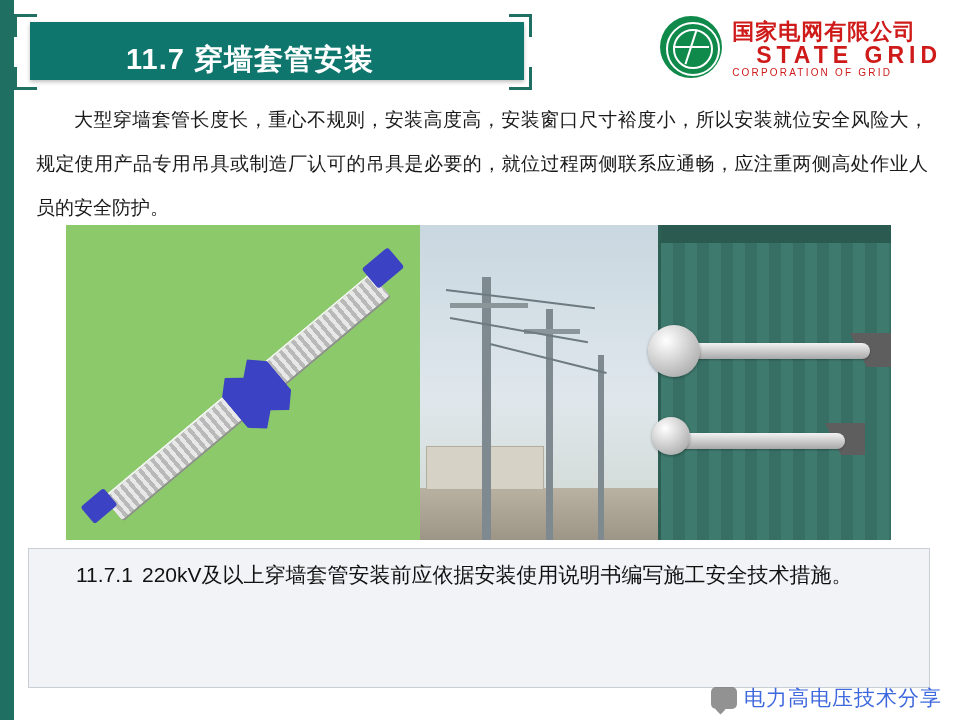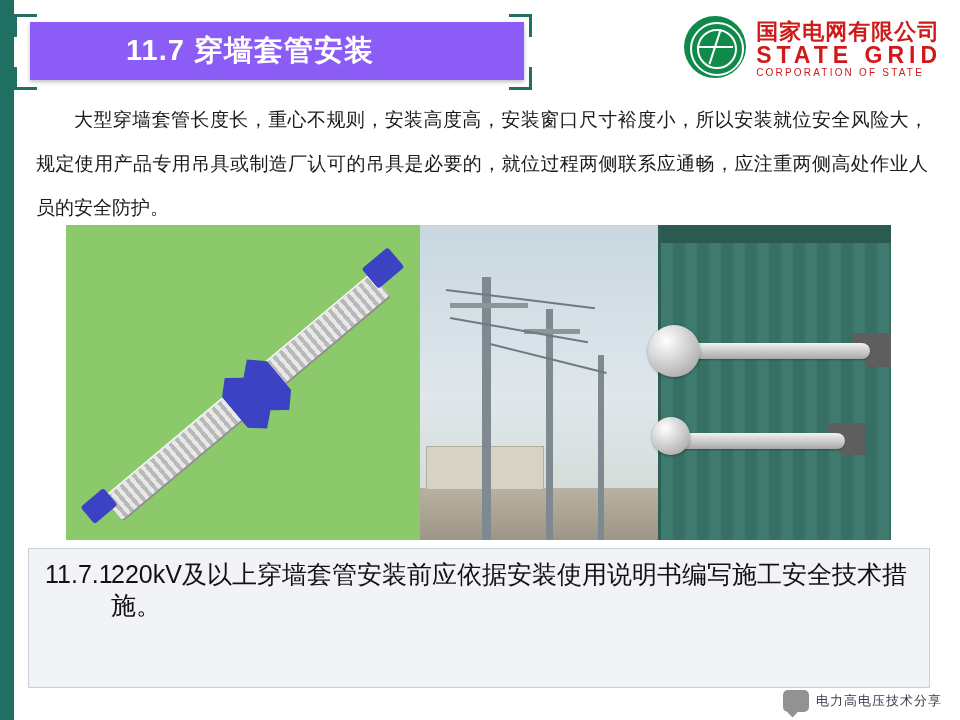--- a/index.html
+++ b/index.html
@@ -14,22 +14,22 @@
   .left-bar{
     position:absolute;left:0;top:0;width:14px;height:720px;
     background:#1f6f63;
   }
   
   .title-wrap{
     position:absolute;left:14px;top:22px;width:510px;height:60px;
   }
   .title-banner{
     position:absolute;left:16px;top:0;width:494px;height:58px;
-    background:#8b5cf6;
-    display:flex;align-items:center;
+    background:#0f766e;
+    display:flex;align-items:flex-end;
     box-shadow:0 2px 4px rgba(0,0,0,.25);
   }
   .title-text{
     color:#ffffff;font-size:29px;font-weight:bold;
     margin-left:96px;letter-spacing:1px;
     white-space:nowrap;
   }
   .corner{
     position:absolute;width:20px;height:20px;border:3px solid #1f6f63;
   }
@@ -59,21 +59,21 @@
   .logo-mark .globe:before{
     content:"";position:absolute;left:15px;top:-2px;width:2px;height:36px;
     background:#ffffff;transform:rotate(18deg);
   }
   .logo-mark .globe:after{
     content:"";position:absolute;left:-2px;top:15px;width:36px;height:2px;
     background:#ffffff;
   }
   .logo-text{display:flex;flex-direction:column;line-height:1.05;}
   .logo-cn{color:#cf1a1a;font-size:22px;font-weight:bold;letter-spacing:1px;}
-  .logo-en1{color:#cf1a1a;font-size:23px;font-weight:bold;letter-spacing:5px;}
+  .logo-en1{color:#cf1a1a;font-size:23px;font-weight:bold;letter-spacing:5px;margin-left:24px;}
   .logo-en2{color:#cf1a1a;font-size:10px;letter-spacing:2.2px;}
 
   
   .paragraph{
     position:absolute;left:36px;top:98px;width:892px;
     font-size:19px;line-height:44px;color:#1a1a1a;
     text-align:justify;text-indent:2em;
   }
 
   
@@ -163,41 +163,42 @@
     background:#d7d2c6;border:1px solid #b3ada0;
   }
 
   
   .notes{
     position:absolute;left:28px;top:548px;width:902px;height:140px;
     background:#f1f3f6;border:1px solid #c9cfd6;
     padding:10px 16px 0 16px;box-sizing:border-box;
   }
   .note-line{
-    font-size:25px;color:#111;line-height:31px;
+    font-size:21px;color:#111;line-height:31px;
     display:flex;
+    margin-left:31px;
   }
   .note-num{flex:none;width:66px;}
   .note-txt{flex:1;}
 
   
   .watermark{
     position:absolute;right:18px;bottom:8px;
     display:flex;align-items:center;gap:7px;
     opacity:.85;
   }
   .wm-icon{
     width:26px;height:22px;border-radius:5px;background:#7f7f7f;
     position:relative;flex:none;
   }
   .wm-icon:after{
     content:"";position:absolute;left:6px;bottom:-4px;width:7px;height:7px;
     background:#7f7f7f;transform:rotate(45deg);
   }
-  .wm-text{color:#0f172a;font-size:13px;letter-spacing:1px;text-align:right;}
+  .wm-text{color:#1d4ed8;font-size:21px;letter-spacing:1px;text-align:right;}
 </style>
 </head>
 <body>
 
 <div class="left-bar"></div>
 
 <div class="title-wrap">
   <div class="corner tl"></div>
   <div class="corner bl"></div>
   <div class="corner tr"></div>
@@ -208,21 +209,21 @@
 </div>
 
 <div class="logo-area">
   <div class="logo-mark">
     <div class="inner-ring"></div>
     <div class="globe"></div>
   </div>
   <div class="logo-text">
     <span class="logo-cn">国家电网有限公司</span>
     <span class="logo-en1">STATE  GRID</span>
-    <span class="logo-en2">CORPORATION OF STATE</span>
+    <span class="logo-en2">CORPORATION OF GRID</span>
   </div>
 </div>
 
 <div class="paragraph">大型穿墙套管长度长，重心不规则，安装高度高，安装窗口尺寸裕度小，所以安装就位安全风险大，规定使用产品专用吊具或制造厂认可的吊具是必要的，就位过程两侧联系应通畅，应注重两侧高处作业人员的安全防护。</div>
 
 <div class="photos">
   <div class="photo photo-left">
     <div class="bushing">
       <div class="tube"></div>
       <div class="flange"></div>

